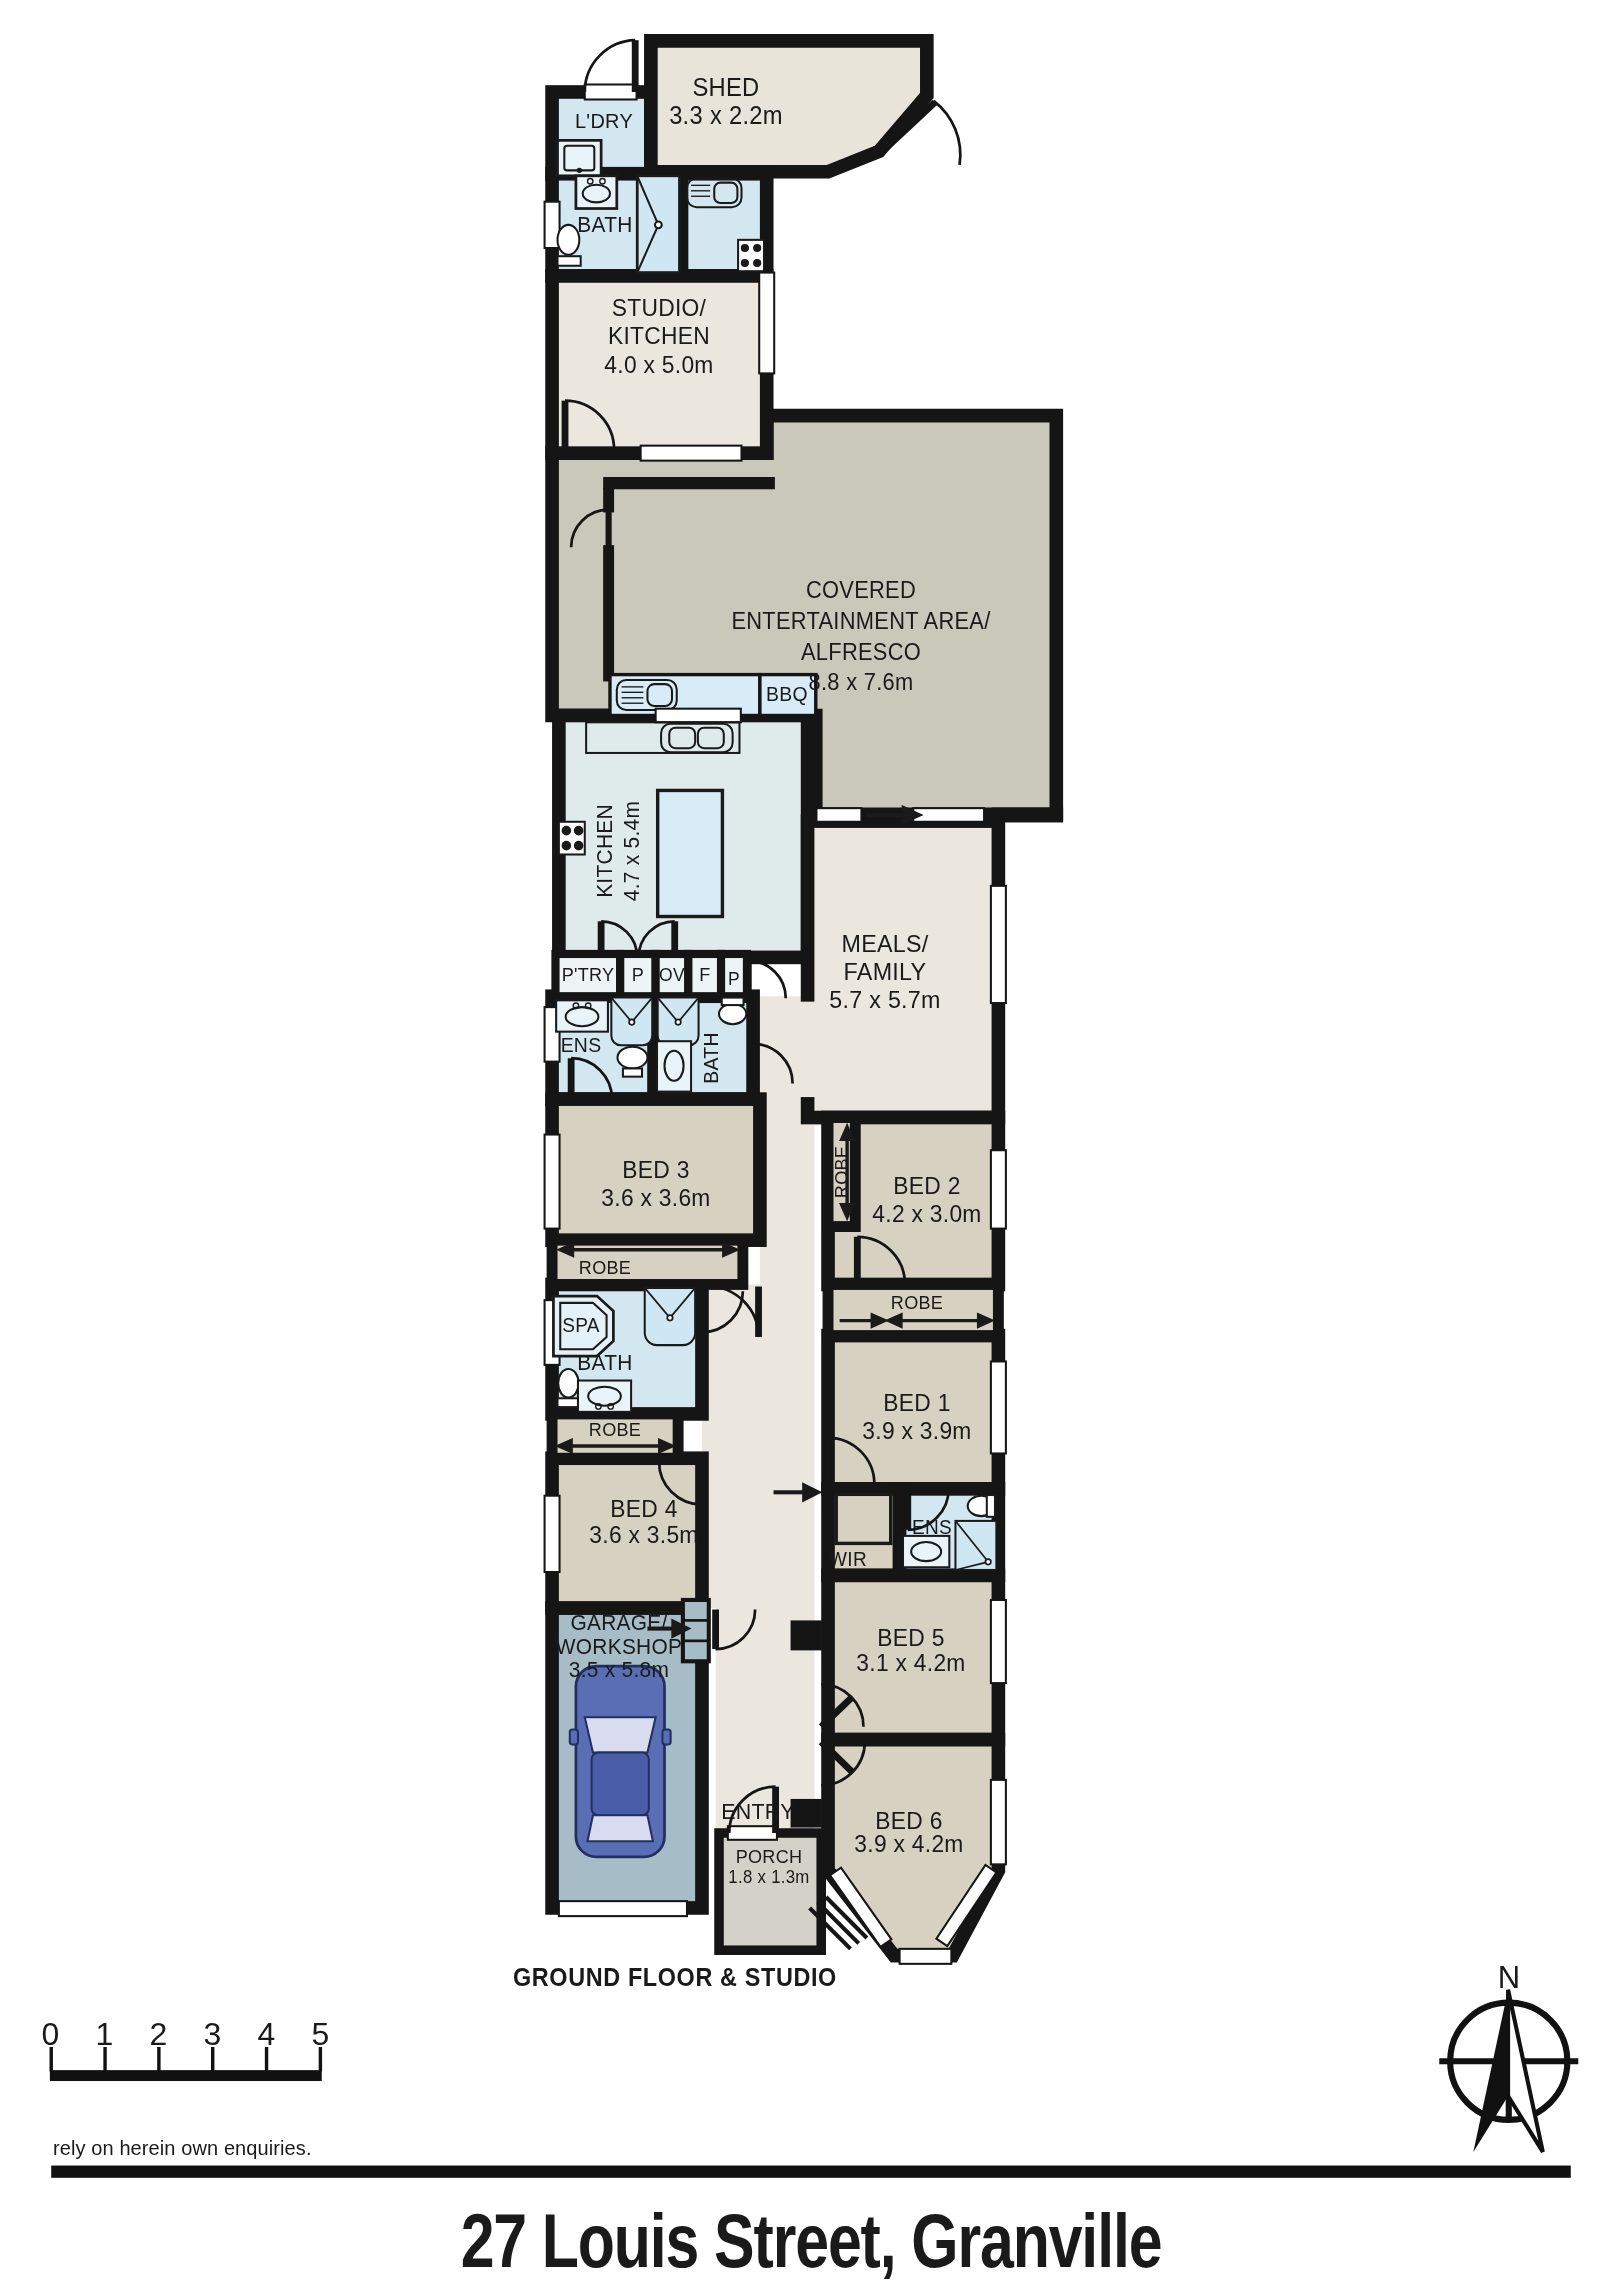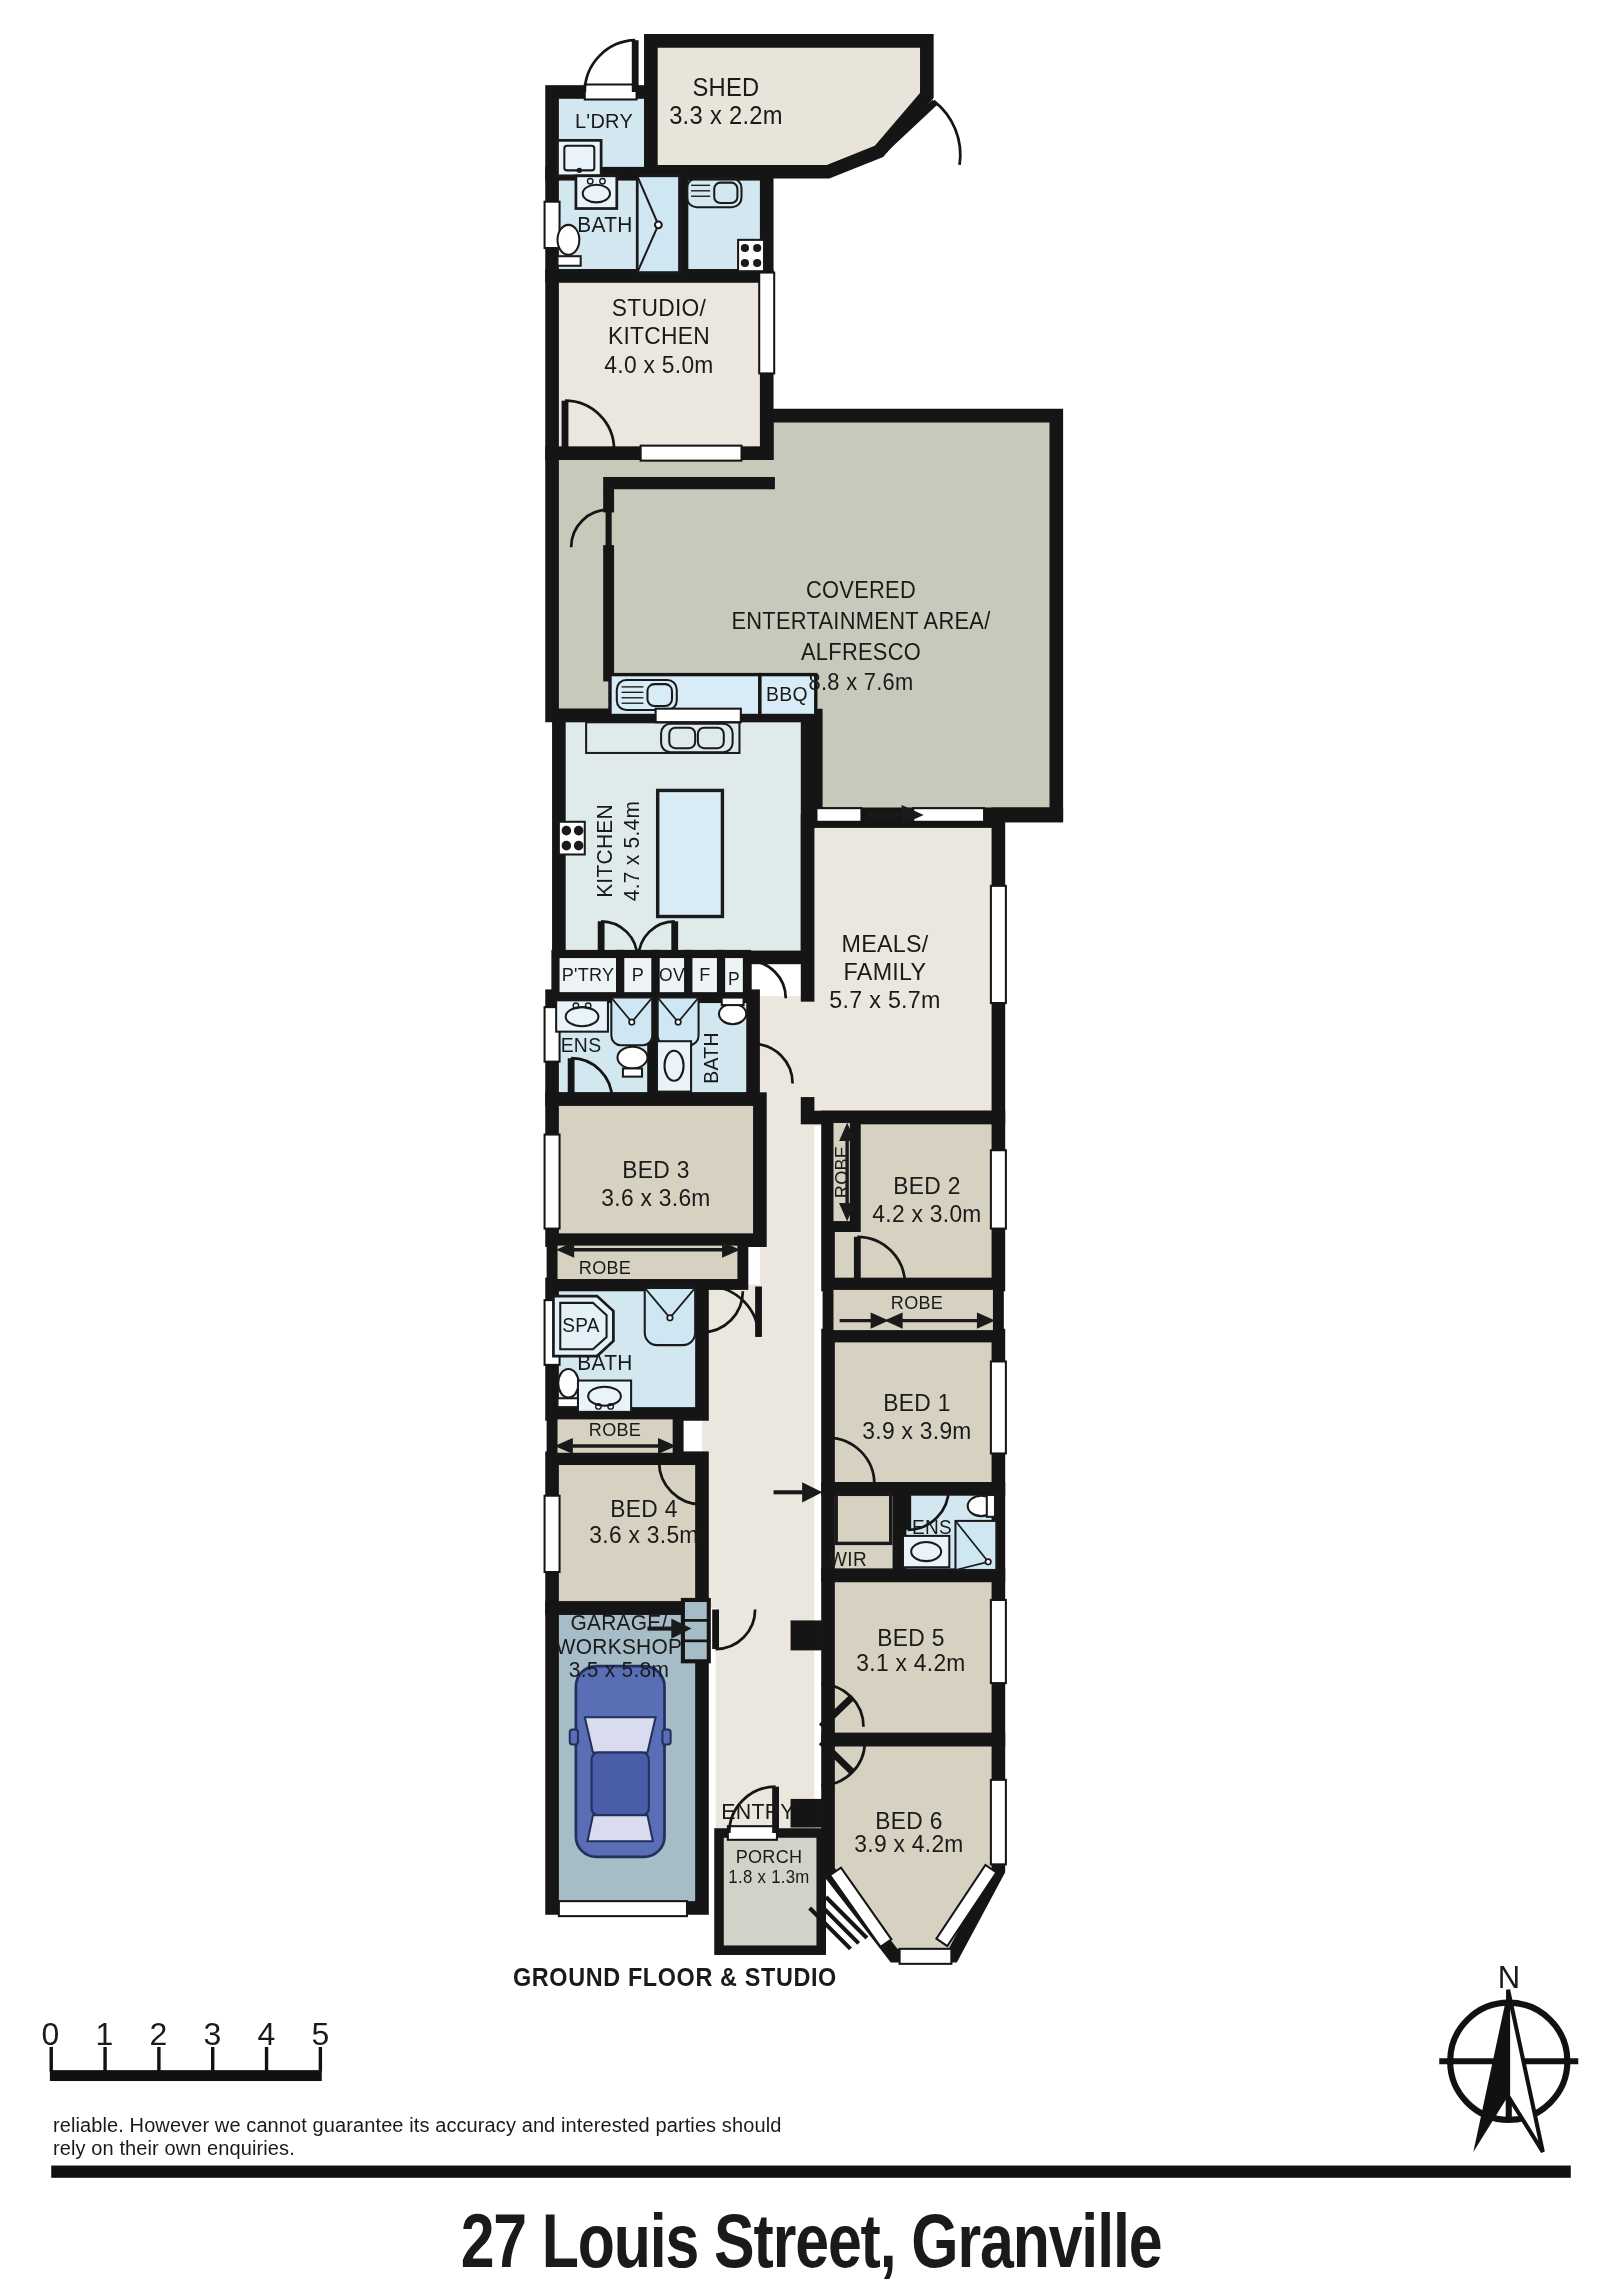--- a/index.html
+++ b/index.html
@@ -399,21 +399,20 @@
 
 <div id="scale-marks">
   <span>0</span>
   <span>1</span>
   <span>2</span>
   <span>3</span>
   <span>4</span>
   <span>5</span>
 </div>
 
-<div class="disc" style="top:2114px;">reliable. However we cannot guarantee its accuracy and interested parties should</div>
-<div class="disc" style="top:2137px;">rely on their own enquiries.</div>
+<div class="disc" style="top:2137px;">rely on herein own enquiries.</div>
 
 <div id="north-label">N</div>
 
 <div id="title">27 Louis Street, Granville</div>
 
 </div>
 
 
 </body></html>

